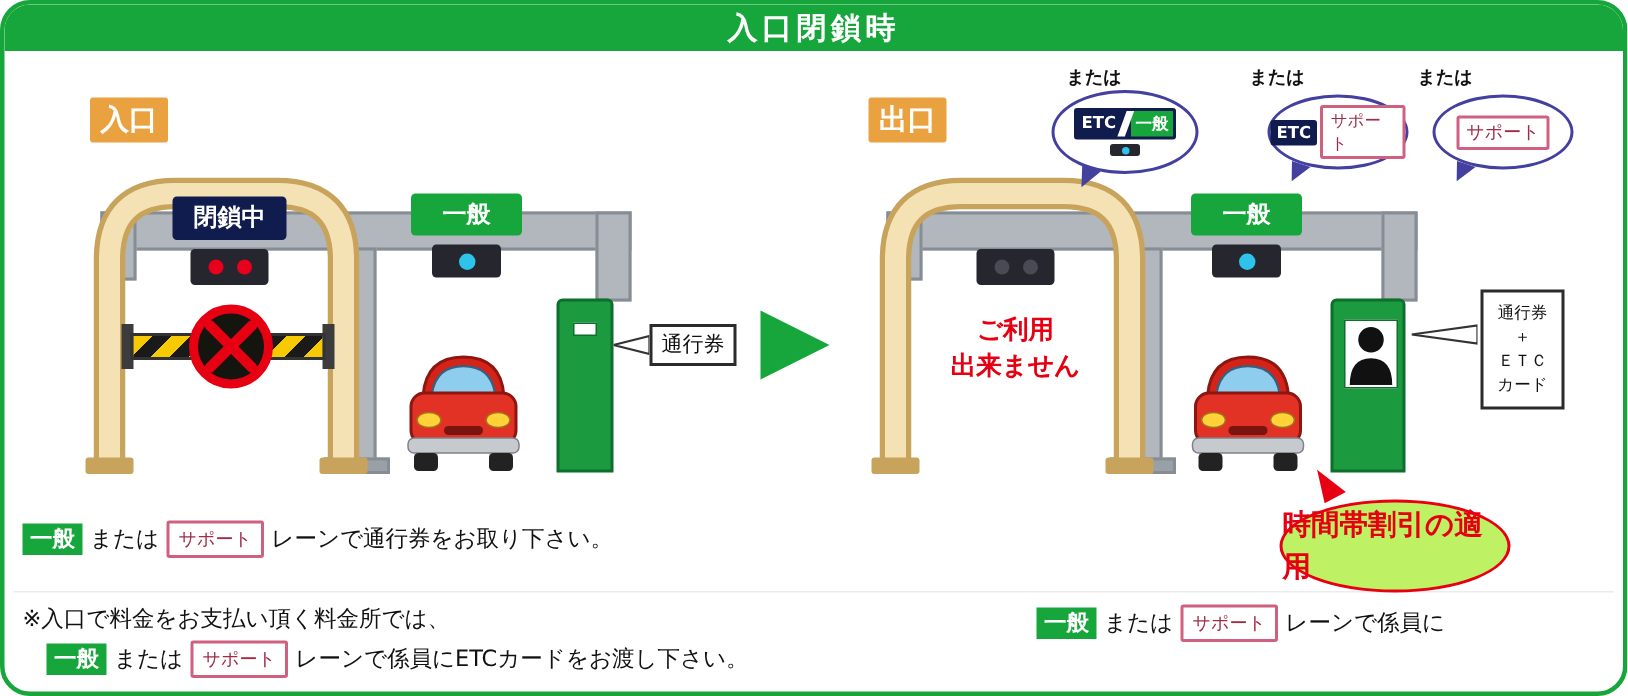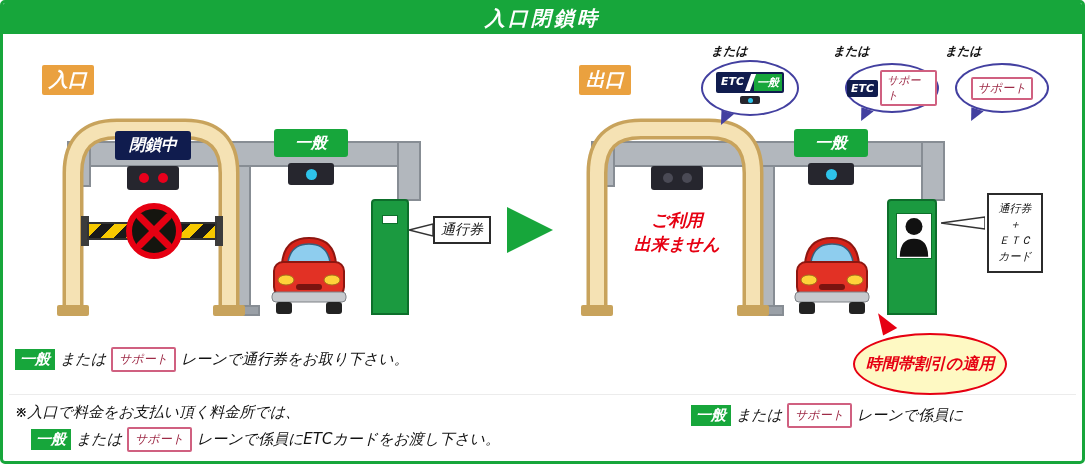--- a/index.html
+++ b/index.html
@@ -6,21 +6,21 @@
     --green:#17a63b;
     --orange:#eaa13f;
     --navy:#101c4e;
     --red:#e60012;
     --gray:#b2b7bd;
     --gray-br:#878d94;
   }
   *{margin:0;padding:0;box-sizing:border-box;}
   body{background:#fff;font-family:"DejaVu Sans","Liberation Sans",sans-serif;}
   .page{position:relative;width:1085px;height:464px;background:#fff;border:3px solid var(--green);
-        border-radius:5px;overflow:hidden;font-style:italic;}
+        border-radius:20px;overflow:hidden;}
   .header{position:absolute;top:0;left:0;right:0;height:31px;background:var(--green);color:#fff;
           font-size:20px;font-weight:bold;display:flex;align-items:center;justify-content:center;letter-spacing:3px;}
   .scene-label{position:absolute;width:52px;height:30px;background:var(--orange);color:#fff;font-size:19px;
           font-weight:bold;display:flex;align-items:center;justify-content:center;border-radius:2px;z-index:8;}
   .beam,.cap,.col{position:absolute;background:var(--gray);border:2px solid var(--gray-br);z-index:1;}
   .base{position:absolute;background:#9aa0a7;border:2px solid var(--gray-br);z-index:1;}
   .sign{position:absolute;display:flex;align-items:center;justify-content:center;font-weight:bold;
         border-radius:3px;z-index:5;}
   .lightbox{position:absolute;background:#26262e;border-radius:3px;display:flex;align-items:center;
         justify-content:center;gap:9px;z-index:5;}
@@ -36,40 +36,40 @@
         flex-direction:column;align-items:center;justify-content:center;gap:3px;z-index:6;}
   .plate{display:flex;align-items:stretch;background:var(--navy);padding:2px;border-radius:2px;}
   .plate .etc{background:var(--navy);color:#fff;font-size:11px;font-weight:bold;padding:1px 3px;}
   .plate .slash{width:5px;background:#fff;transform:skewX(-20deg);margin:0 1px;}
   .plate .gen{background:var(--green);color:#fff;font-size:11px;font-weight:bold;padding:1px 3px;}
   .mini-light{width:20px;height:8px;background:#26262e;border-radius:2px;display:flex;align-items:center;justify-content:center;}
   .mini-dot{width:5px;height:5px;border-radius:50%;background:#2ec3ea;}
   .sup-box{border:2px solid #d06080;color:#9e2b47;background:#fff;border-radius:2px;padding:1px 5px;font-size:11px;}
   .tail{position:absolute;width:0;height:0;z-index:6;}
   .unavail{position:absolute;text-align:center;color:var(--red);font-weight:bold;font-size:17px;line-height:1.4;z-index:6;}
-  .disc-bubble{position:absolute;background:#fef9c3;border:2px solid var(--red);border-radius:50%;display:flex;
-        flex-direction:column;align-items:center;justify-content:center;color:var(--red);font-size:16px;
+  .disc-bubble{position:absolute;background:#bef264;border:2px solid var(--red);border-radius:50%;display:flex;
+        flex-direction:column;align-items:center;justify-content:center;color:var(--red);font-size:19px;
         font-weight:bold;line-height:1.5;z-index:9;}
   .note-row{position:absolute;display:flex;align-items:center;gap:5px;font-size:15px;color:#111;z-index:8;}
   .badge-g{background:var(--green);color:#fff;font-weight:bold;font-size:15px;padding:1px 5px;}
   .badge-s{border:2px solid #d06080;color:#9e2b47;font-size:12px;padding:2px 6px;background:#fff;border-radius:2px;}
   .plain-note{position:absolute;font-size:15px;color:#111;z-index:8;}
   .divider{position:absolute;left:6px;top:391px;width:1067px;height:1px;background:#ececec;z-index:0;}
   .window{position:absolute;background:#fff;border:1px solid #0d6f2b;display:flex;align-items:flex-end;justify-content:center;overflow:hidden;}
   .vlines{flex-direction:column;line-height:1.45;font-size:11px;}
 </style>
 </head>
 <body>
 
 <div class="page">
 
   <div class="header">入口閉鎖時</div>
   <div class="divider"></div>
 
-  <div class="scene-label" style="left:39px;top:62px;">入口</div>
+  <div class="scene-label" style="left:57px;top:62px;">入口</div>
 
   <div class="beam" style="left:64px;top:138px;width:354px;height:26px;"></div>
   <div class="cap" style="left:64px;top:138px;width:24px;height:46px;"></div>
   <div class="cap" style="left:394px;top:138px;width:24px;height:60px;"></div>
   <div class="col" style="left:222px;top:162px;width:26px;height:150px;"></div>
   <div class="base" style="left:213px;top:302px;width:44px;height:11px;"></div>
 
   <div class="arch" style="left:48px;top:98px;">
     <svg width="200" height="216" viewBox="0 0 200 216">
       <path d="M22,210 L22,72 Q22,28 66,28 L134,28 Q178,28 178,72 L178,210" fill="none" stroke="#c8a35c" stroke-width="21"></path>

